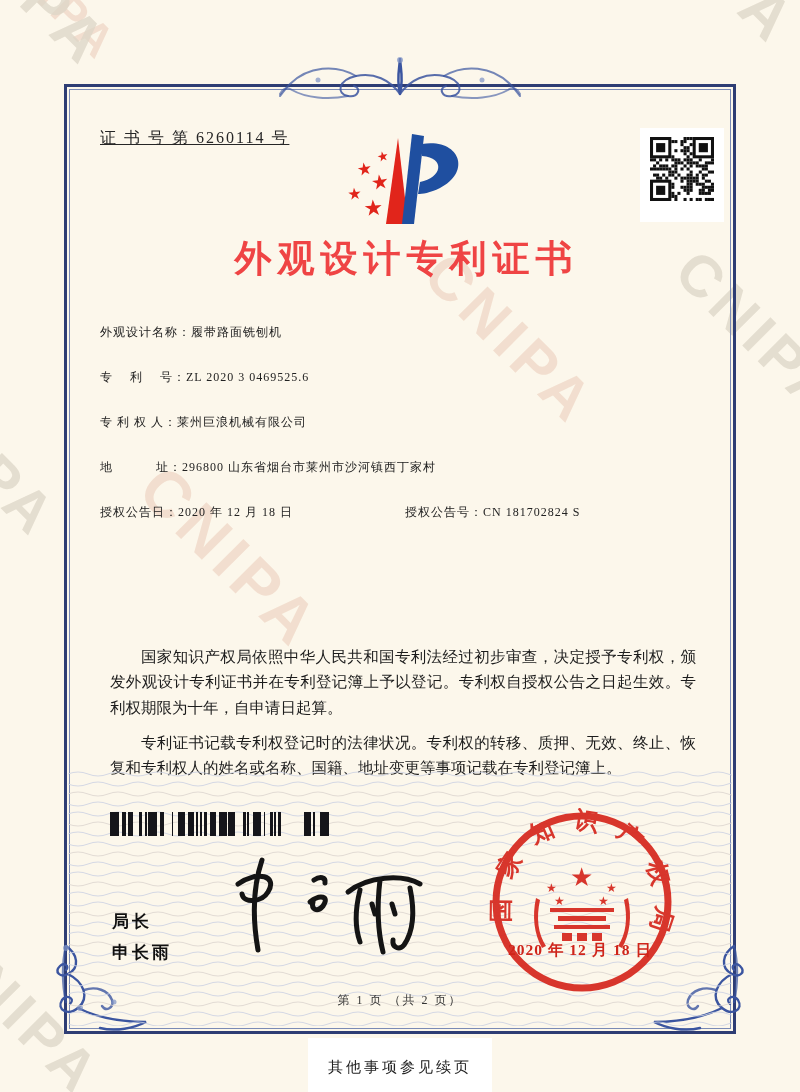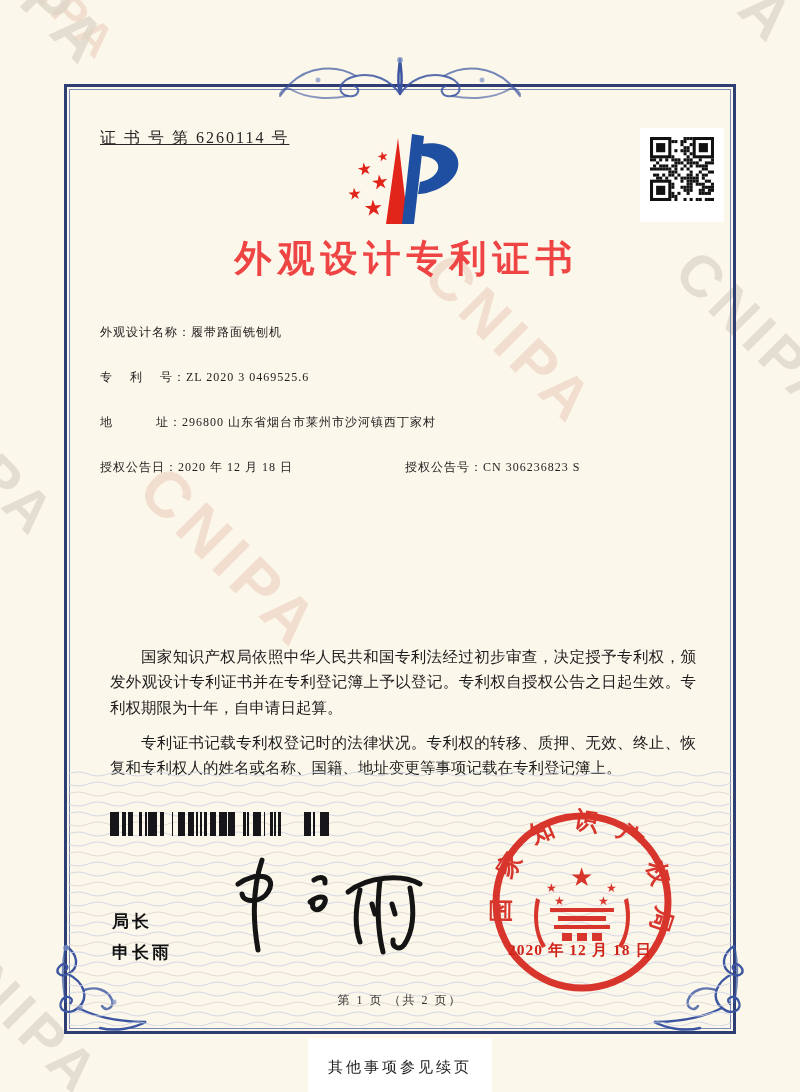--- a/index.html
+++ b/index.html
@@ -285,25 +285,28 @@
 <div class="abs title">外观设计专利证书</div>
 
 <div class="abs fields">
   <div class="field-row">
     <span class="lbl">外观设计名称：</span><span>履带路面铣刨机</span>
   </div>
   <div class="field-row">
     <span class="lbl">专　 利　 号：</span><span>ZL 2020 3 0469525.6</span>
   </div>
   <div class="field-row">
+    <span class="lbl">专 利 权 人：</span><span>莱州巨浪机械有限公司</span>
+  </div>
+  <div class="field-row">
     <span class="lbl">地　　　 址：</span><span>296800 山东省烟台市莱州市沙河镇西丁家村</span>
   </div>
   <div class="field-row">
     <span><span class="lbl">授权公告日：</span><span>2020 年 12 月 18 日</span></span>
-    <span class="pair2"><span class="lbl">授权公告号：</span><span>CN 306236823 S</span></span>
+    <span class="pair2"><span class="lbl">授权公告号：</span><span>CN 181702824 S</span></span>
   </div>
 </div>
 
 <div class="abs paras">
   <p>国家知识产权局依照中华人民共和国专利法经过初步审查，决定授予专利权，颁发外观设计专利证书并在专利登记簿上予以登记。专利权自授权公告之日起生效。专利权期限为十年，自申请日起算。</p>
   <p>专利证书记载专利权登记时的法律状况。专利权的转移、质押、无效、终止、恢复和专利权人的姓名或名称、国籍、地址变更等事项记载在专利登记簿上。</p>
 </div>
 
 <svg id="guilloche" class="abs band" width="664" height="256" viewBox="0 0 664 256">
     <path d="M0 4 q10 -4 20 0 t20 0 t20 0 t20 0 t20 0 t20 0 t20 0 t20 0 t20 0 t20 0 t20 0 t20 0 t20 0 t20 0 t20 0 t20 0 t20 0 t20 0 t20 0 t20 0 t20 0 t20 0 t20 0 t20 0 t20 0 t20 0 t20 0 t20 0 t20 0 t20 0 t20 0 t20 0 t20 0 t20 0" fill="none" stroke="#ccd2e3" stroke-width="1" opacity="0.85"></path>

